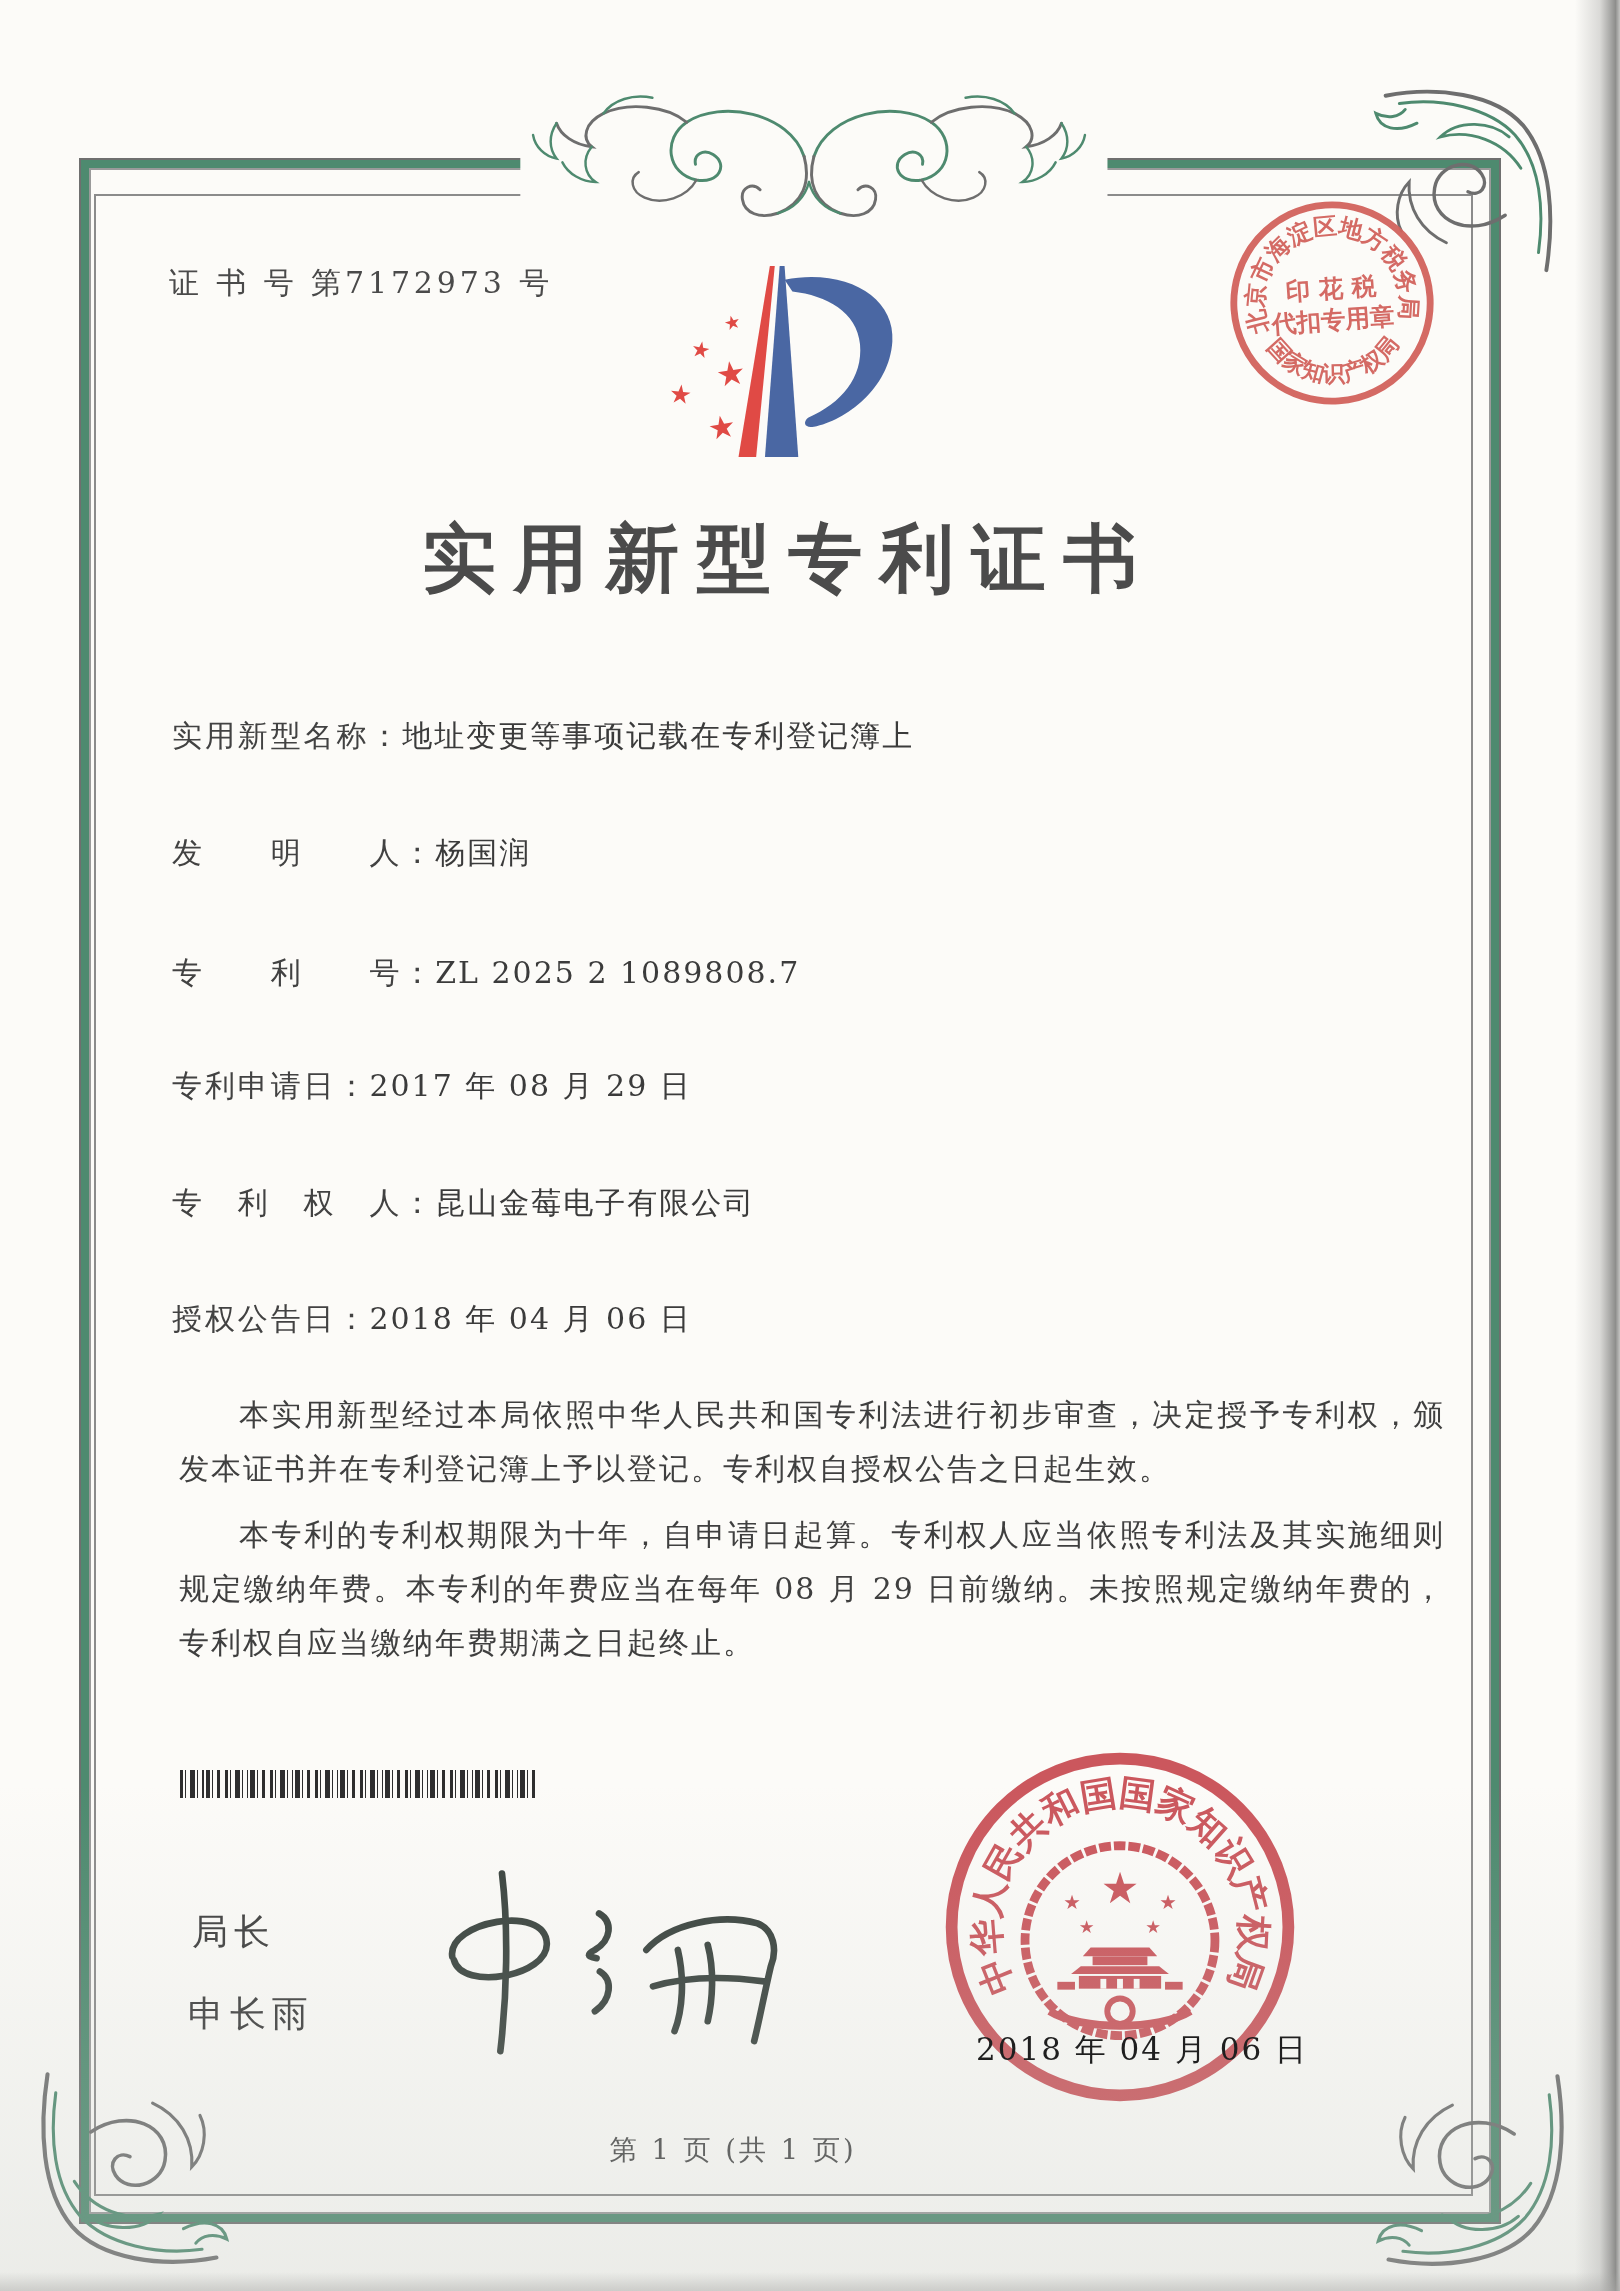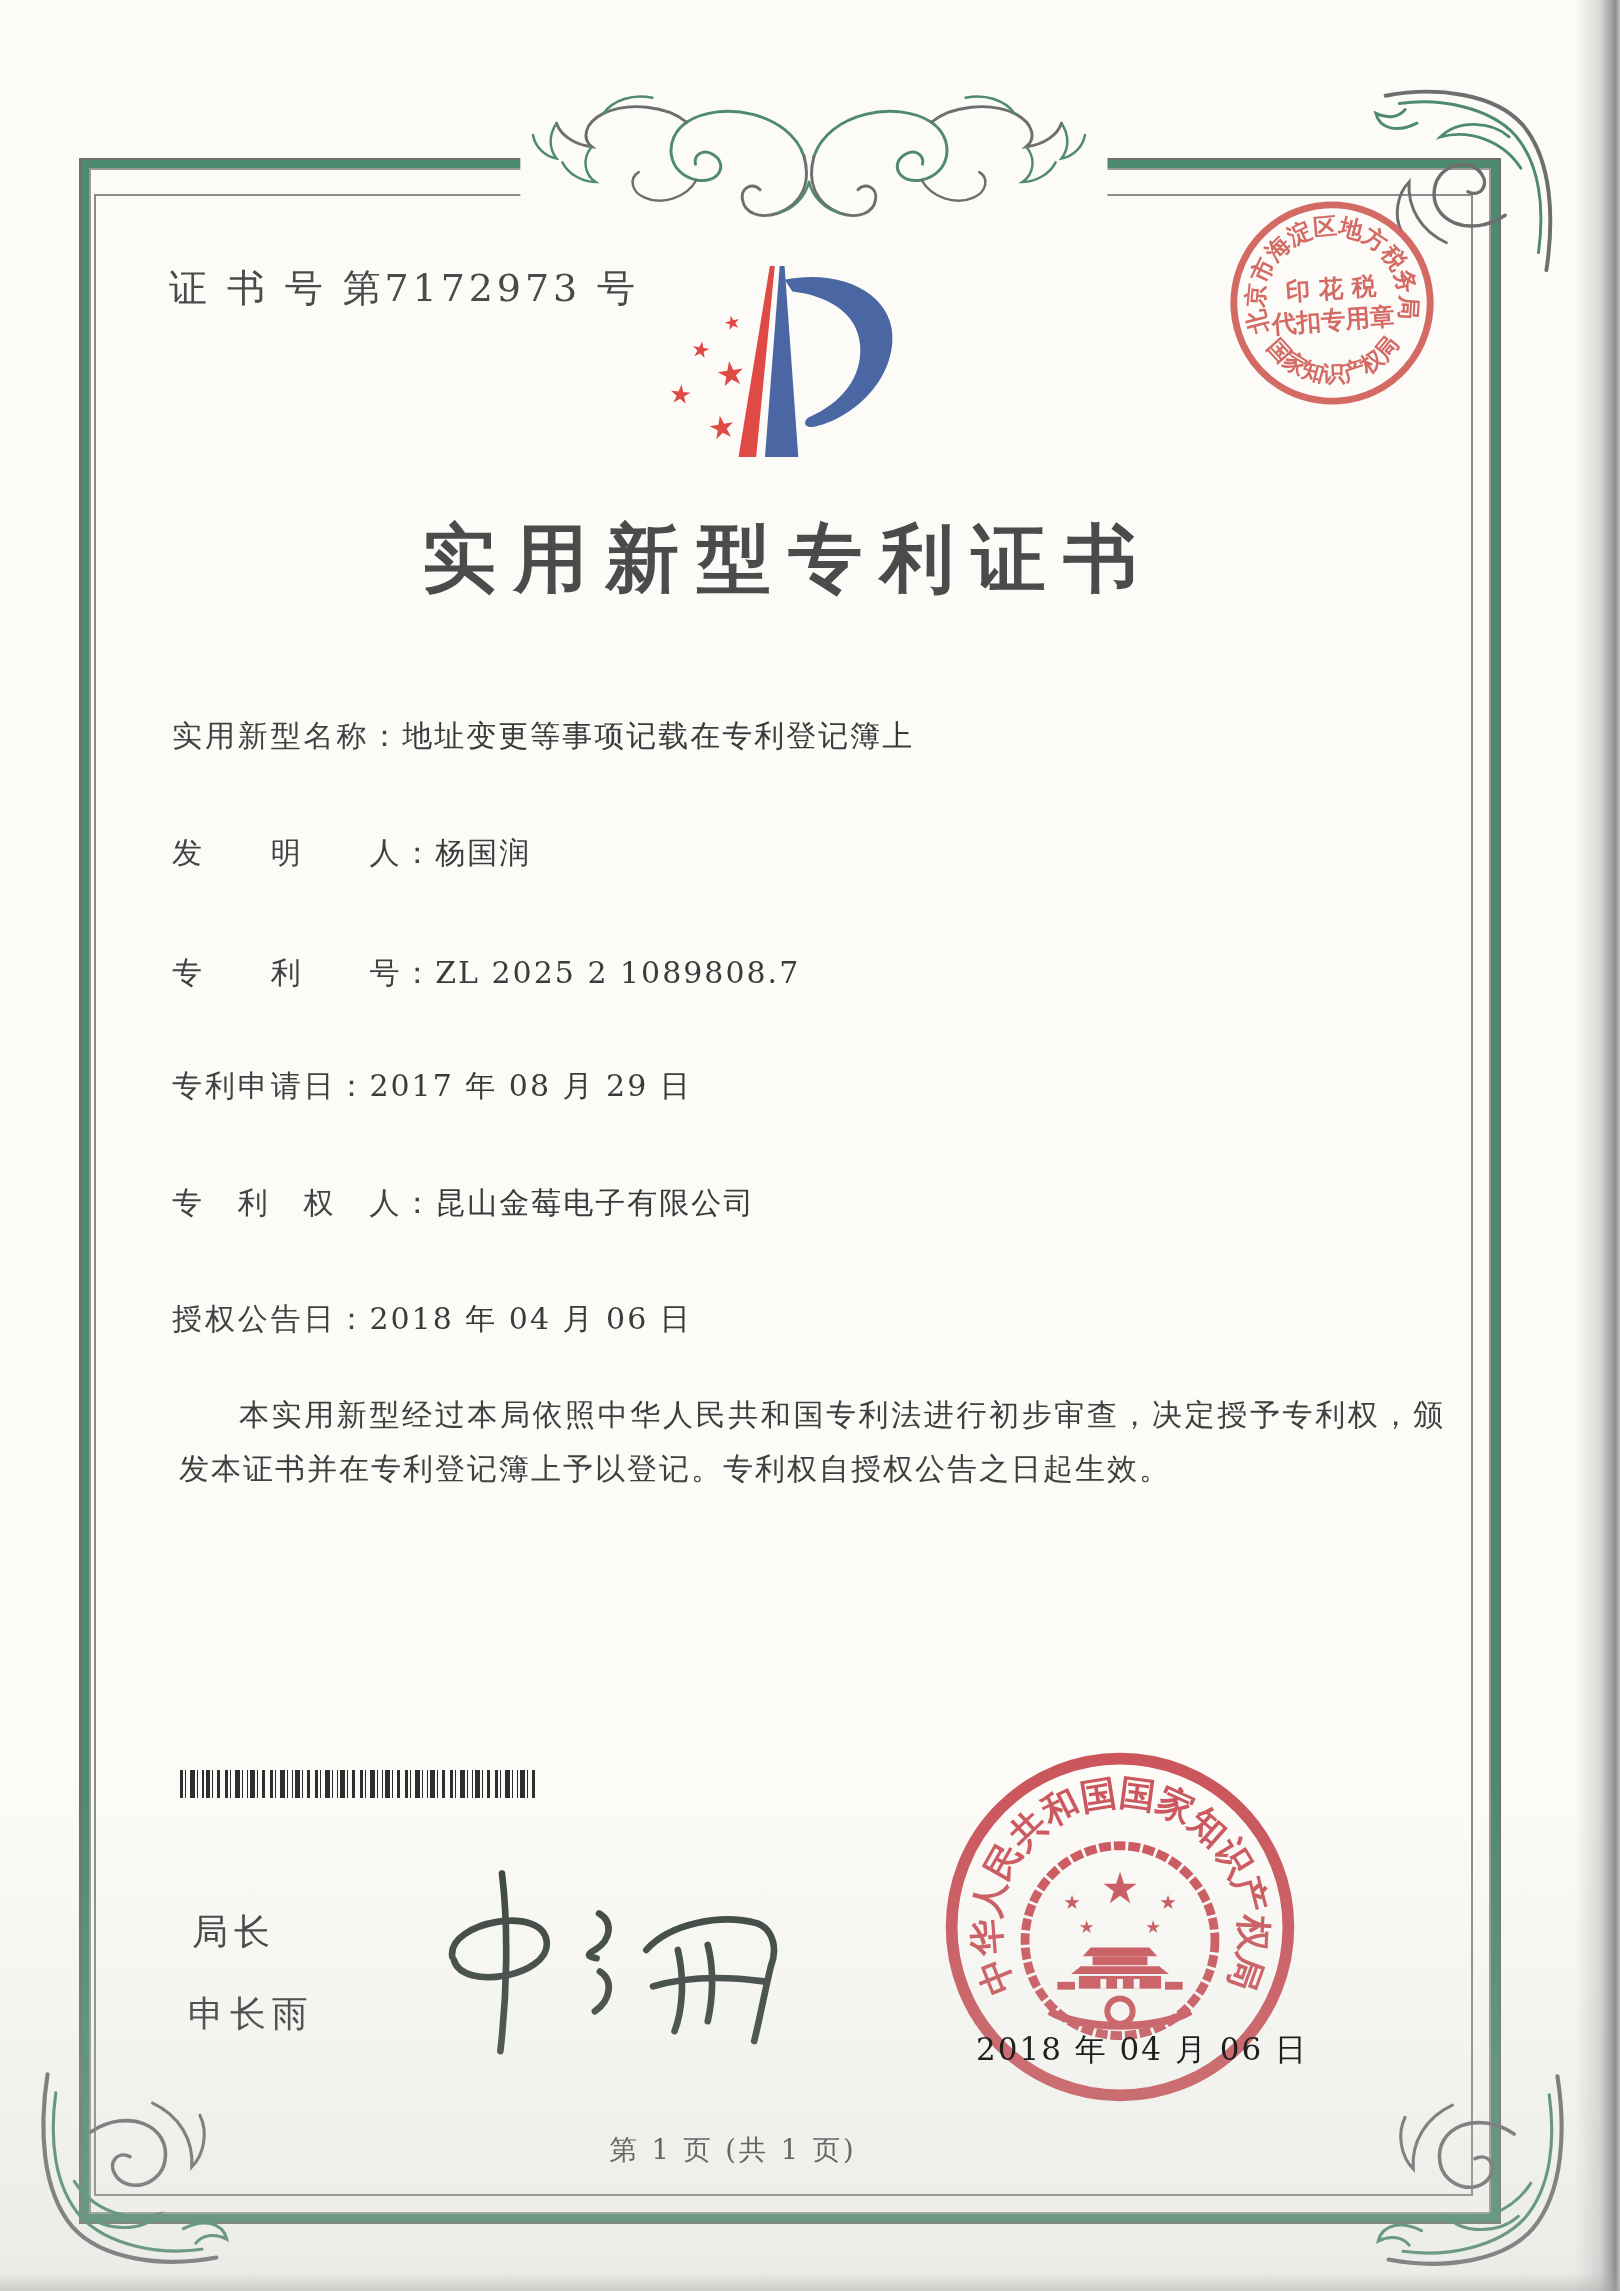--- a/index.html
+++ b/index.html
@@ -17,21 +17,21 @@
   .paper-shade{position:absolute;left:0;top:1784px;width:100%;height:508px;pointer-events:none;
     background:linear-gradient(180deg,rgba(205,210,205,0) 0%,rgba(198,204,199,.18) 55%,rgba(190,196,191,.28) 100%);}
   
   .frame-green{position:absolute;left:81px;top:160px;width:1402px;height:2046px;
     border:8.8px solid var(--green);
     box-shadow:0 0 0 2px #6f6f6f, inset 0 0 0 2px #9a9a9a;}
   .frame-inner{position:absolute;left:94px;top:194px;width:1375px;height:1998px;
     border:2px solid #8b8b8b;}
   .ornament{position:absolute;pointer-events:none;}
   
-  .number-line{position:absolute;left:169px;top:263px;font-size:38px;letter-spacing:3.9px;color:#4a4a4a;}
+  .number-line{position:absolute;left:169px;top:263px;font-size:30px;letter-spacing:3.9px;color:#4a4a4a;}
   .logo{position:absolute;left:665px;top:257px;width:245px;height:208px;}
   .logo .star{position:absolute;color:#e04a45;line-height:1;font-family:"DejaVu Sans",sans-serif;}
   .title{position:absolute;left:94px;top:510px;width:1375px;text-align:center;
     font-size:74px;font-weight:bold;letter-spacing:17.6px;color:#4b4b4b;padding-left:13.7px;box-sizing:border-box;}
   .field{position:absolute;left:172px;font-size:30px;white-space:nowrap;}
   .field .lab{letter-spacing:2.9px;color:#424242;}
   .field .val{letter-spacing:2px;color:#3b3b3b;}
   .f0{top:716px}.f1{top:833px}.f2{top:953px}.f3{top:1066px}.f4{top:1183px}.f5{top:1299px}
   .body-text{position:absolute;left:167px;top:1376px;width:1290px;
     font-size:30px;line-height:54px;letter-spacing:2px;text-align:justify;color:#3f3f3f;}
@@ -140,20 +140,21 @@
   </div>
   <div class="field f4">
     <span class="lab">专　利　权　人：</span><span class="val">昆山金莓电子有限公司</span>
   </div>
   <div class="field f5">
     <span class="lab">授权公告日：</span><span class="val">2018 年 04 月 06 日</span>
   </div>
 
   <div class="body-text">
     <p>本实用新型经过本局依照中华人民共和国专利法进行初步审查，决定授予专利权，颁发本证书并在专利登记簿上予以登记。专利权自授权公告之日起生效。</p>
+    <p>本专利的专利权期限为十年，自申请日起算。专利权人应当依照专利法及其实施细则规定缴纳年费。本专利的年费应当在每年 08 月 29 日前缴纳。未按照规定缴纳年费的，专利权自应当缴纳年费期满之日起终止。</p>
   </div>
 
   <div class="barcode"></div>
 
   <div class="signer-title">局长</div>
   <div class="signer-name">申长雨</div>
 
   <svg class="signature" viewBox="0 0 440 220">
     <g fill="none" stroke="#39423d" stroke-width="8" stroke-linecap="round">
       <path d="M28,104 C22,62 140,40 142,88 C144,128 40,146 30,108"></path>

